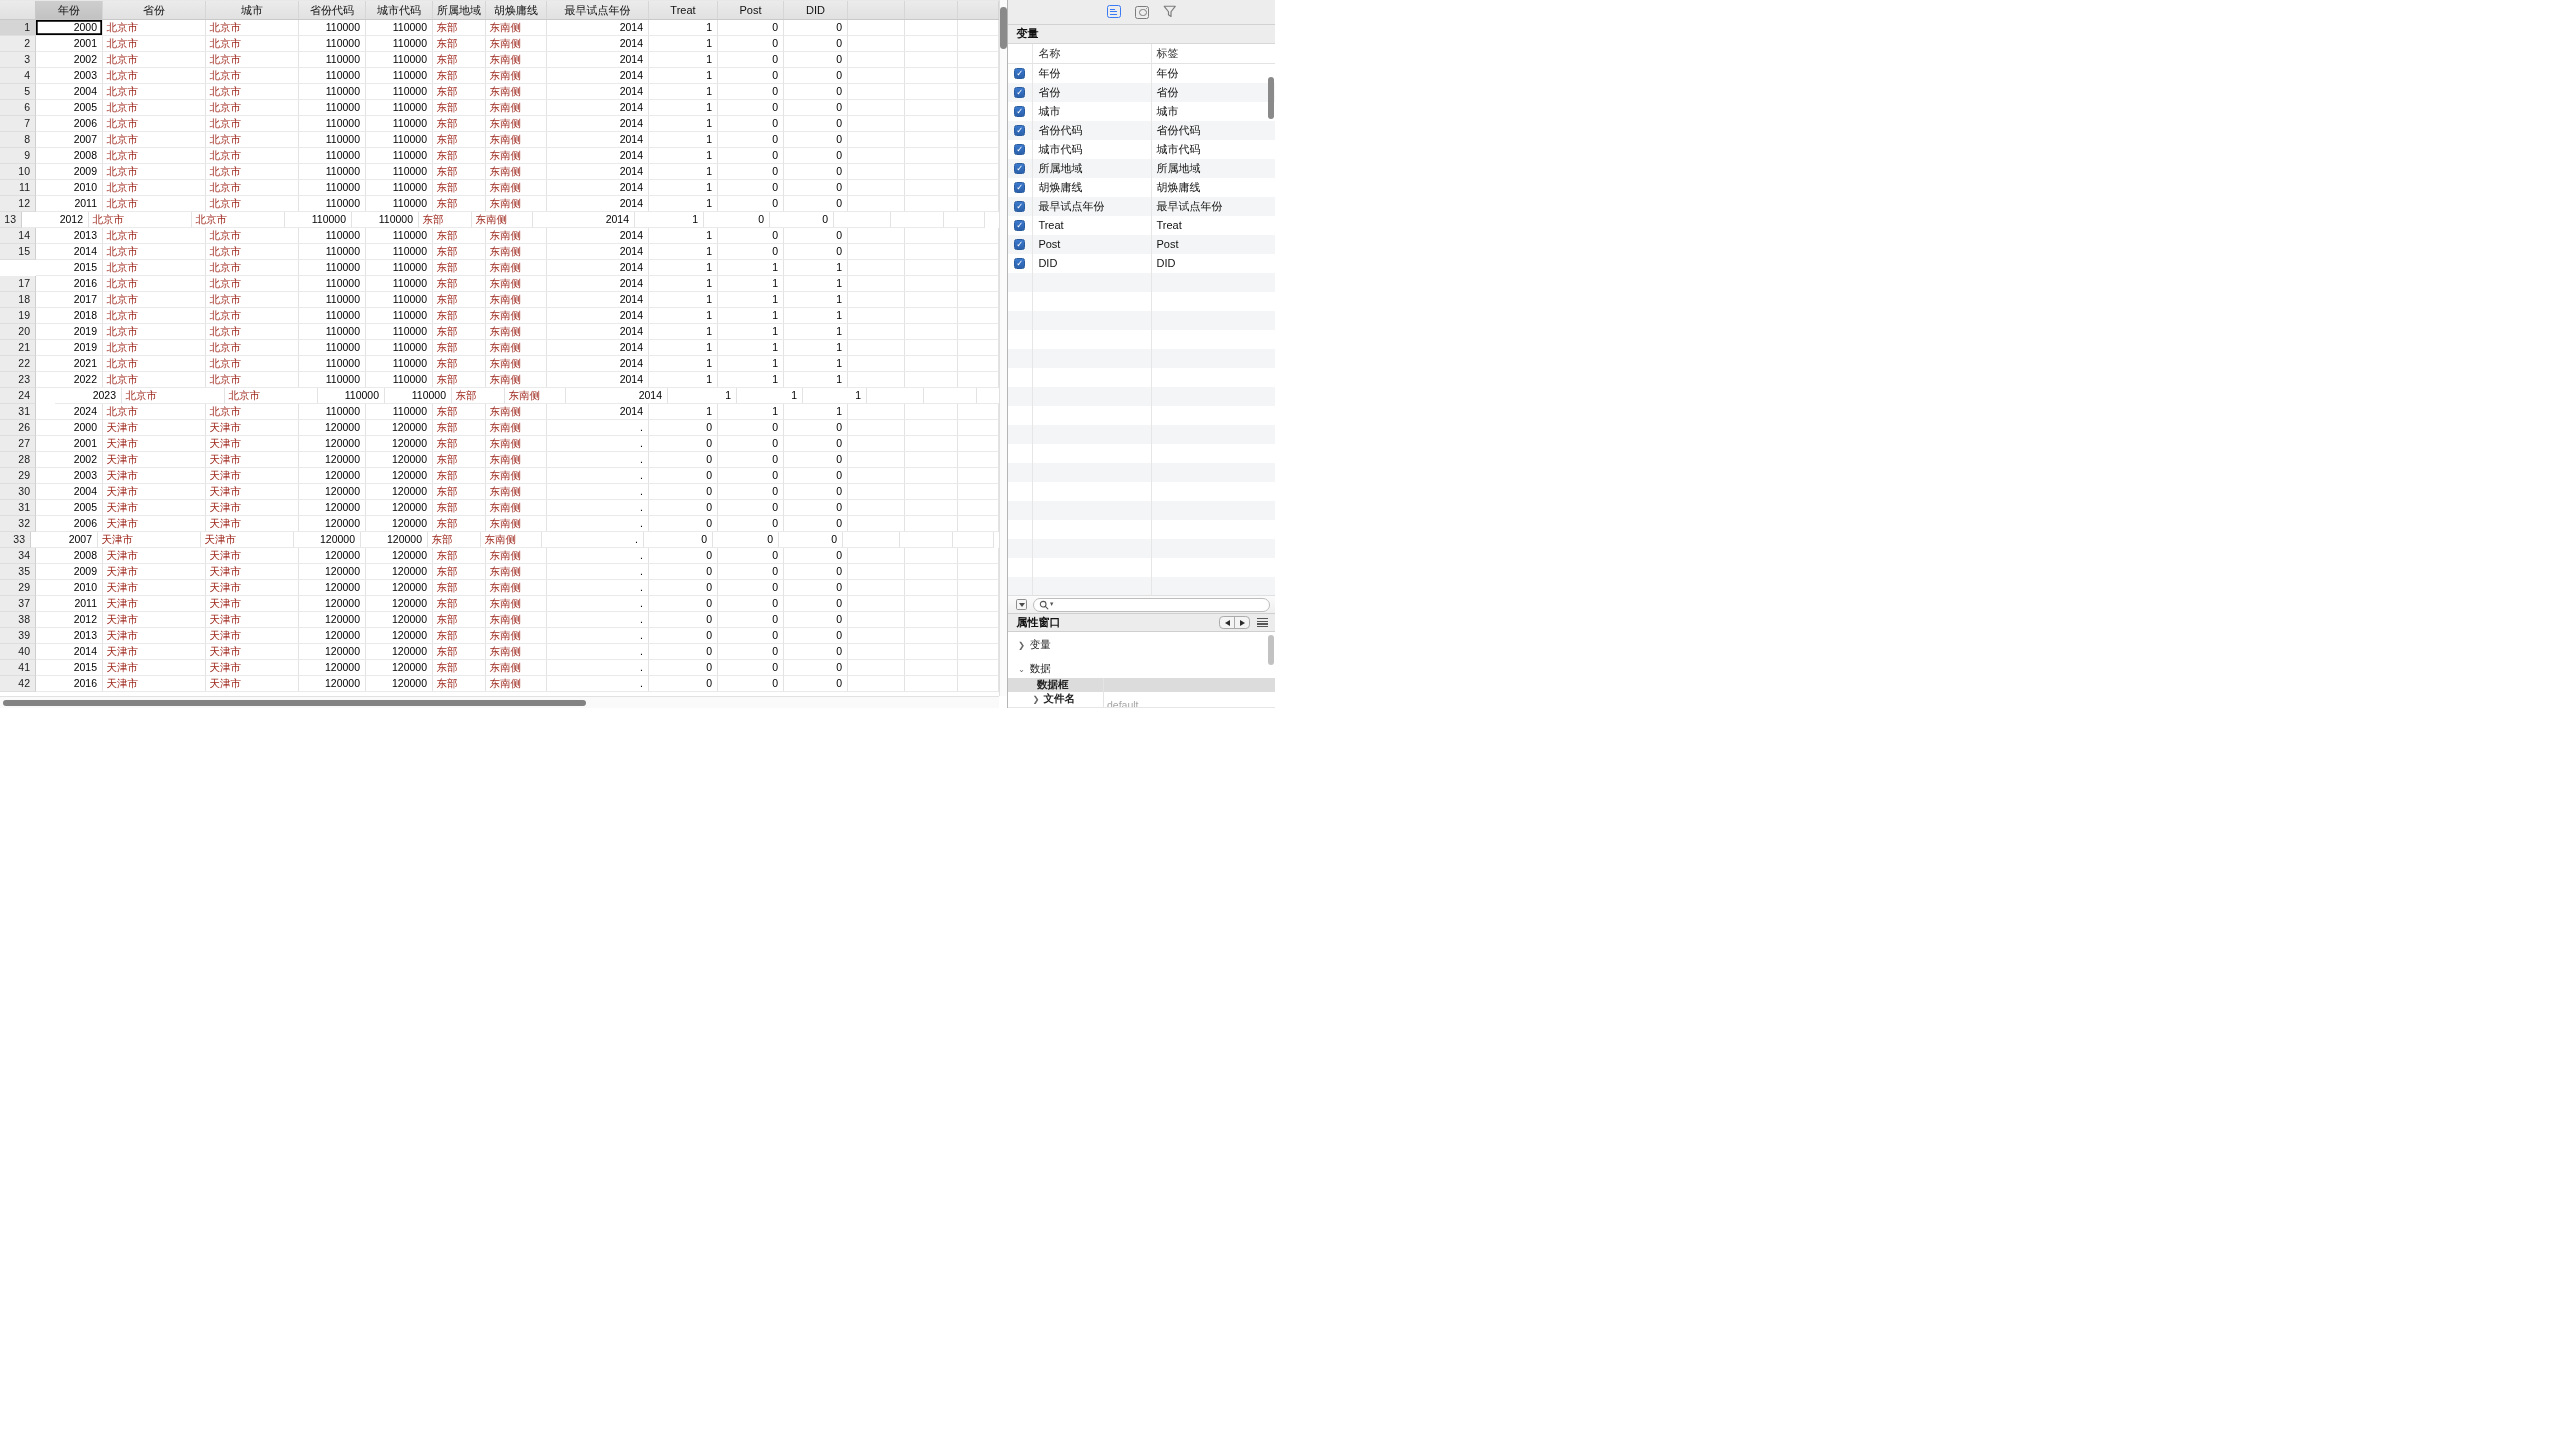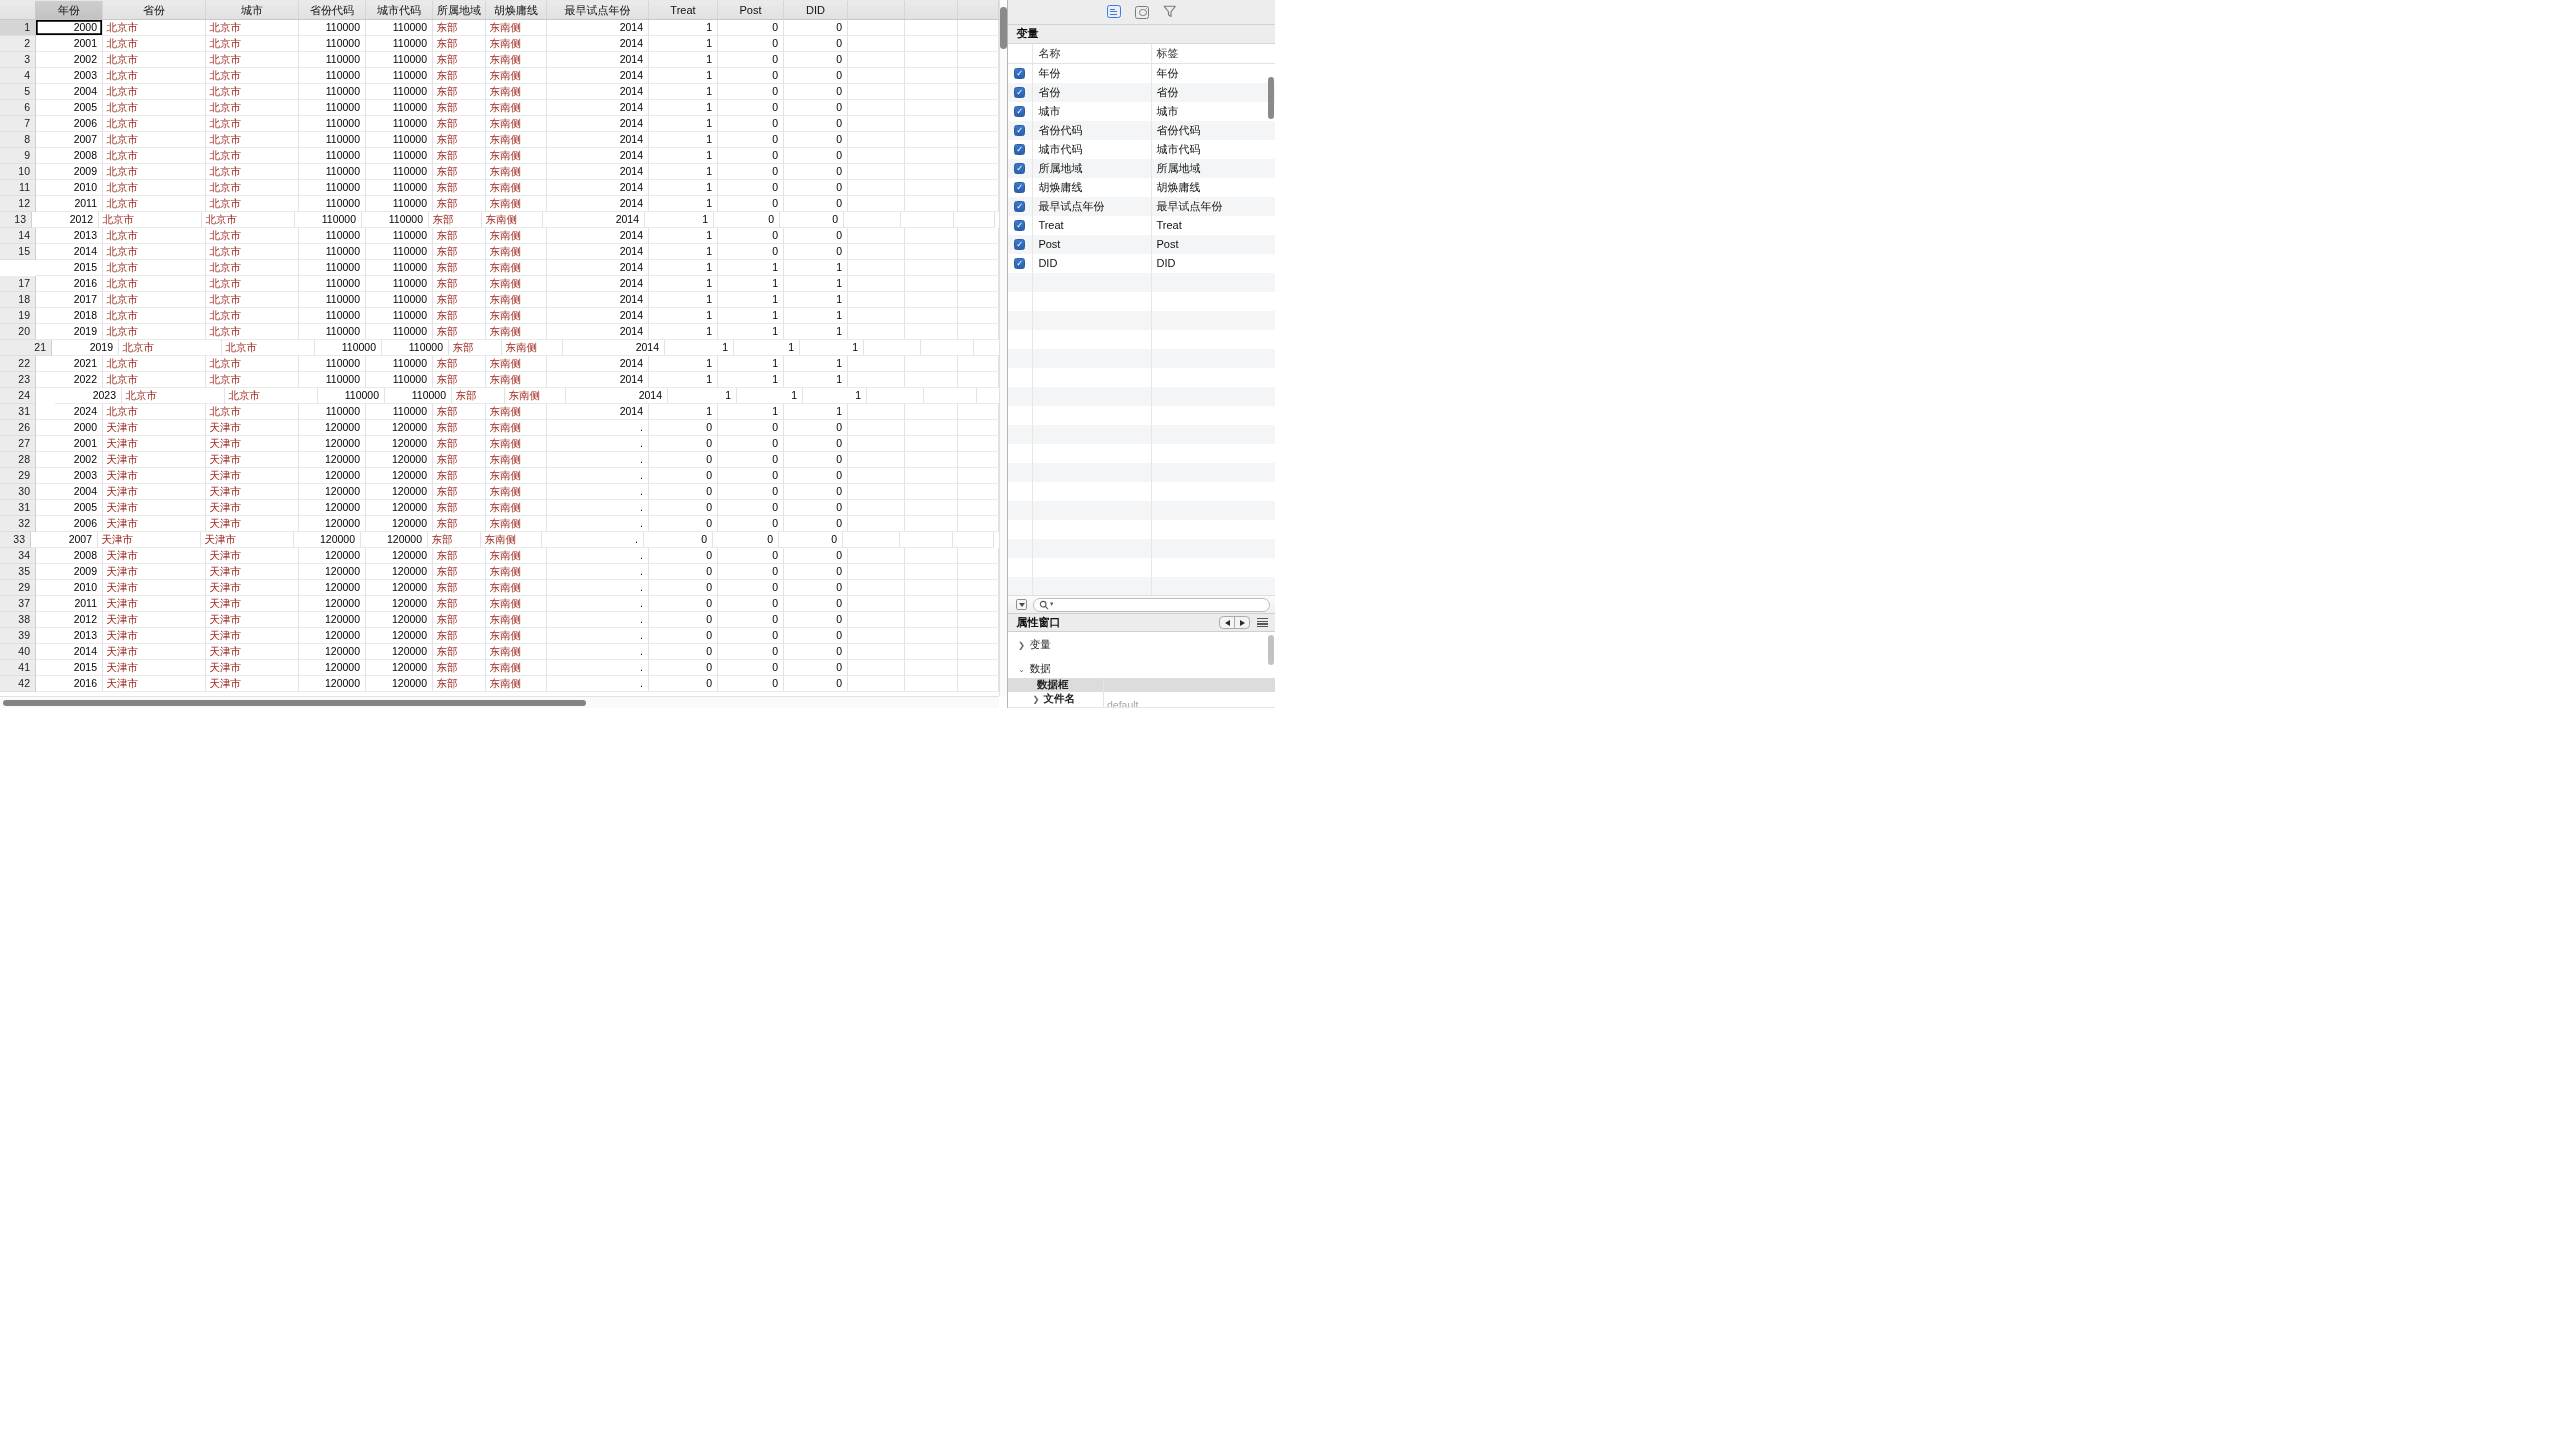--- a/index.html
+++ b/index.html
@@ -348,21 +348,21 @@
               <div class="gcell str c-red" style="width: 61px;">东南侧</div>
               <div class="gcell num" style="width: 102px;">2014</div>
               <div class="gcell num" style="width: 69px;">1</div>
               <div class="gcell num" style="width: 66px;">0</div>
               <div class="gcell num" style="width: 64px;">0</div>
               <div class="gcell num" style="width: 57px;"></div>
               <div class="gcell num" style="width: 53px;"></div>
               <div class="gcell num" style="width: 41px;"></div>
             </div>
             <div class="grow">
-              <div class="gcell gutter" style="width: 32px;">13</div>
+              <div class="gcell gutter" style="width: 22px;">13</div>
               <div class="gcell num" style="width: 67px;">2012</div>
               <div class="gcell str c-red" style="width: 103px;">北京市</div>
               <div class="gcell str c-red" style="width: 93px;">北京市</div>
               <div class="gcell num" style="width: 67px;">110000</div>
               <div class="gcell num" style="width: 67px;">110000</div>
               <div class="gcell str c-red" style="width: 53px;">东部</div>
               <div class="gcell str c-red" style="width: 61px;">东南侧</div>
               <div class="gcell num" style="width: 102px;">2014</div>
               <div class="gcell num" style="width: 69px;">1</div>
               <div class="gcell num" style="width: 66px;">0</div>
@@ -484,21 +484,21 @@
               <div class="gcell str c-red" style="width: 61px;">东南侧</div>
               <div class="gcell num" style="width: 102px;">2014</div>
               <div class="gcell num" style="width: 69px;">1</div>
               <div class="gcell num" style="width: 66px;">1</div>
               <div class="gcell num" style="width: 64px;">1</div>
               <div class="gcell num" style="width: 57px;"></div>
               <div class="gcell num" style="width: 53px;"></div>
               <div class="gcell num" style="width: 41px;"></div>
             </div>
             <div class="grow">
-              <div class="gcell gutter" style="width: 52px;">21</div>
+              <div class="gcell gutter" style="width: 36px;">21</div>
               <div class="gcell num" style="width: 67px;">2019</div>
               <div class="gcell str c-red" style="width: 103px;">北京市</div>
               <div class="gcell str c-red" style="width: 93px;">北京市</div>
               <div class="gcell num" style="width: 67px;">110000</div>
               <div class="gcell num" style="width: 67px;">110000</div>
               <div class="gcell str c-red" style="width: 53px;">东部</div>
               <div class="gcell str c-red" style="width: 61px;">东南侧</div>
               <div class="gcell num" style="width: 102px;">2014</div>
               <div class="gcell num" style="width: 69px;">1</div>
               <div class="gcell num" style="width: 66px;">1</div>

